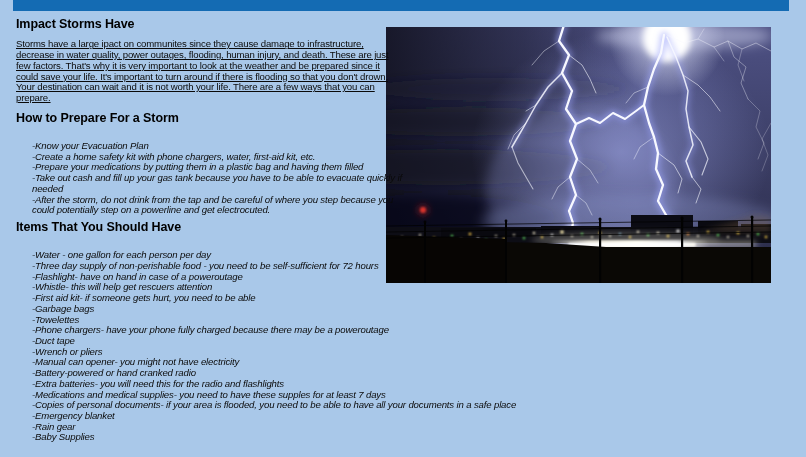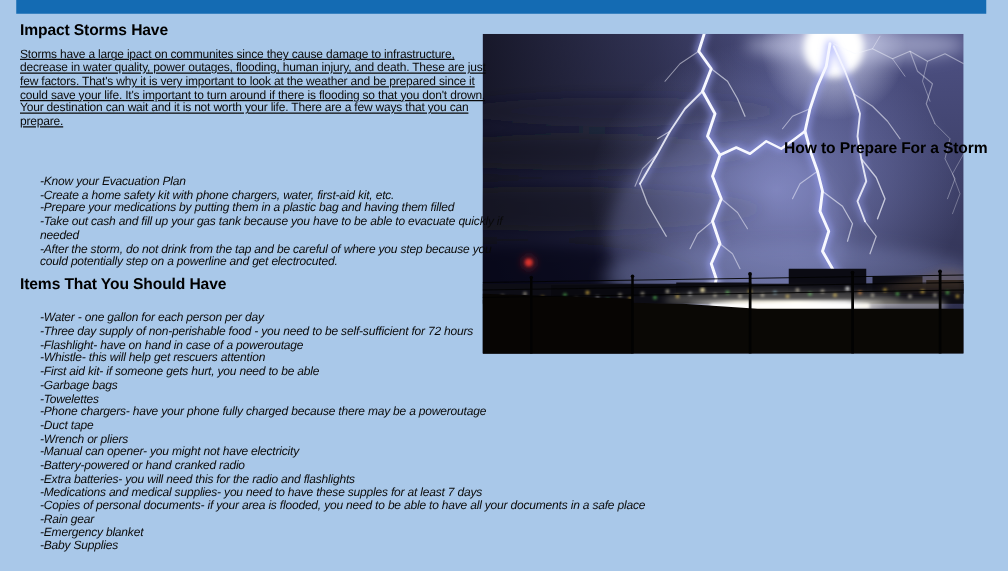--- a/index.html
+++ b/index.html
@@ -19,21 +19,21 @@
   }
   .photo-frame svg{display:block;width:100%;height:100%;}
   .content{
     position:absolute;left:16px;top:17px;width:774px;
     font-size:9.6px;line-height:10.7px;letter-spacing:-0.15px;
   }
   .heading{
     font-size:12.5px;line-height:14.4px;font-weight:bold;color:#000;
     letter-spacing:-0.1px;margin:0 0 8px 0;
   }
-  .heading.h2{margin:0 0 12px 0;text-align:right;}
+  .heading.h2{margin:0 0 12px 0;}
   .heading.h3{margin:0 0 10px 0;}
   .para{width:374px;margin:0 0 7px 0;text-decoration:underline;}
   .list{margin:16px;font-style:italic;}
   .list.narrow{width:374px;margin-bottom:4px;}
   .list.wide{width:774px;}
   .list-line{min-height:10.7px;}
 </style>
 </head>
 <body>
 
@@ -253,17 +253,17 @@
     <div class="list-line">-Garbage bags</div>
     <div class="list-line">-Towelettes</div>
     <div class="list-line">-Phone chargers- have your phone fully charged because there may be a poweroutage</div>
     <div class="list-line">-Duct tape</div>
     <div class="list-line">-Wrench or pliers</div>
     <div class="list-line">-Manual can opener- you might not have electricity</div>
     <div class="list-line">-Battery-powered or hand cranked radio</div>
     <div class="list-line">-Extra batteries- you will need this for the radio and flashlights</div>
     <div class="list-line">-Medications and medical supplies- you need to have these supples for at least 7 days</div>
     <div class="list-line">-Copies of personal documents- if your area is flooded, you need to be able to have all your documents in a safe place</div>
+    <div class="list-line">-Emergency blanket</div>
     <div class="list-line">-Rain gear</div>
-    <div class="list-line">-Emergency blanket</div>
     <div class="list-line">-Baby Supplies</div>
   </div>
 </div>
 
 </body></html>

